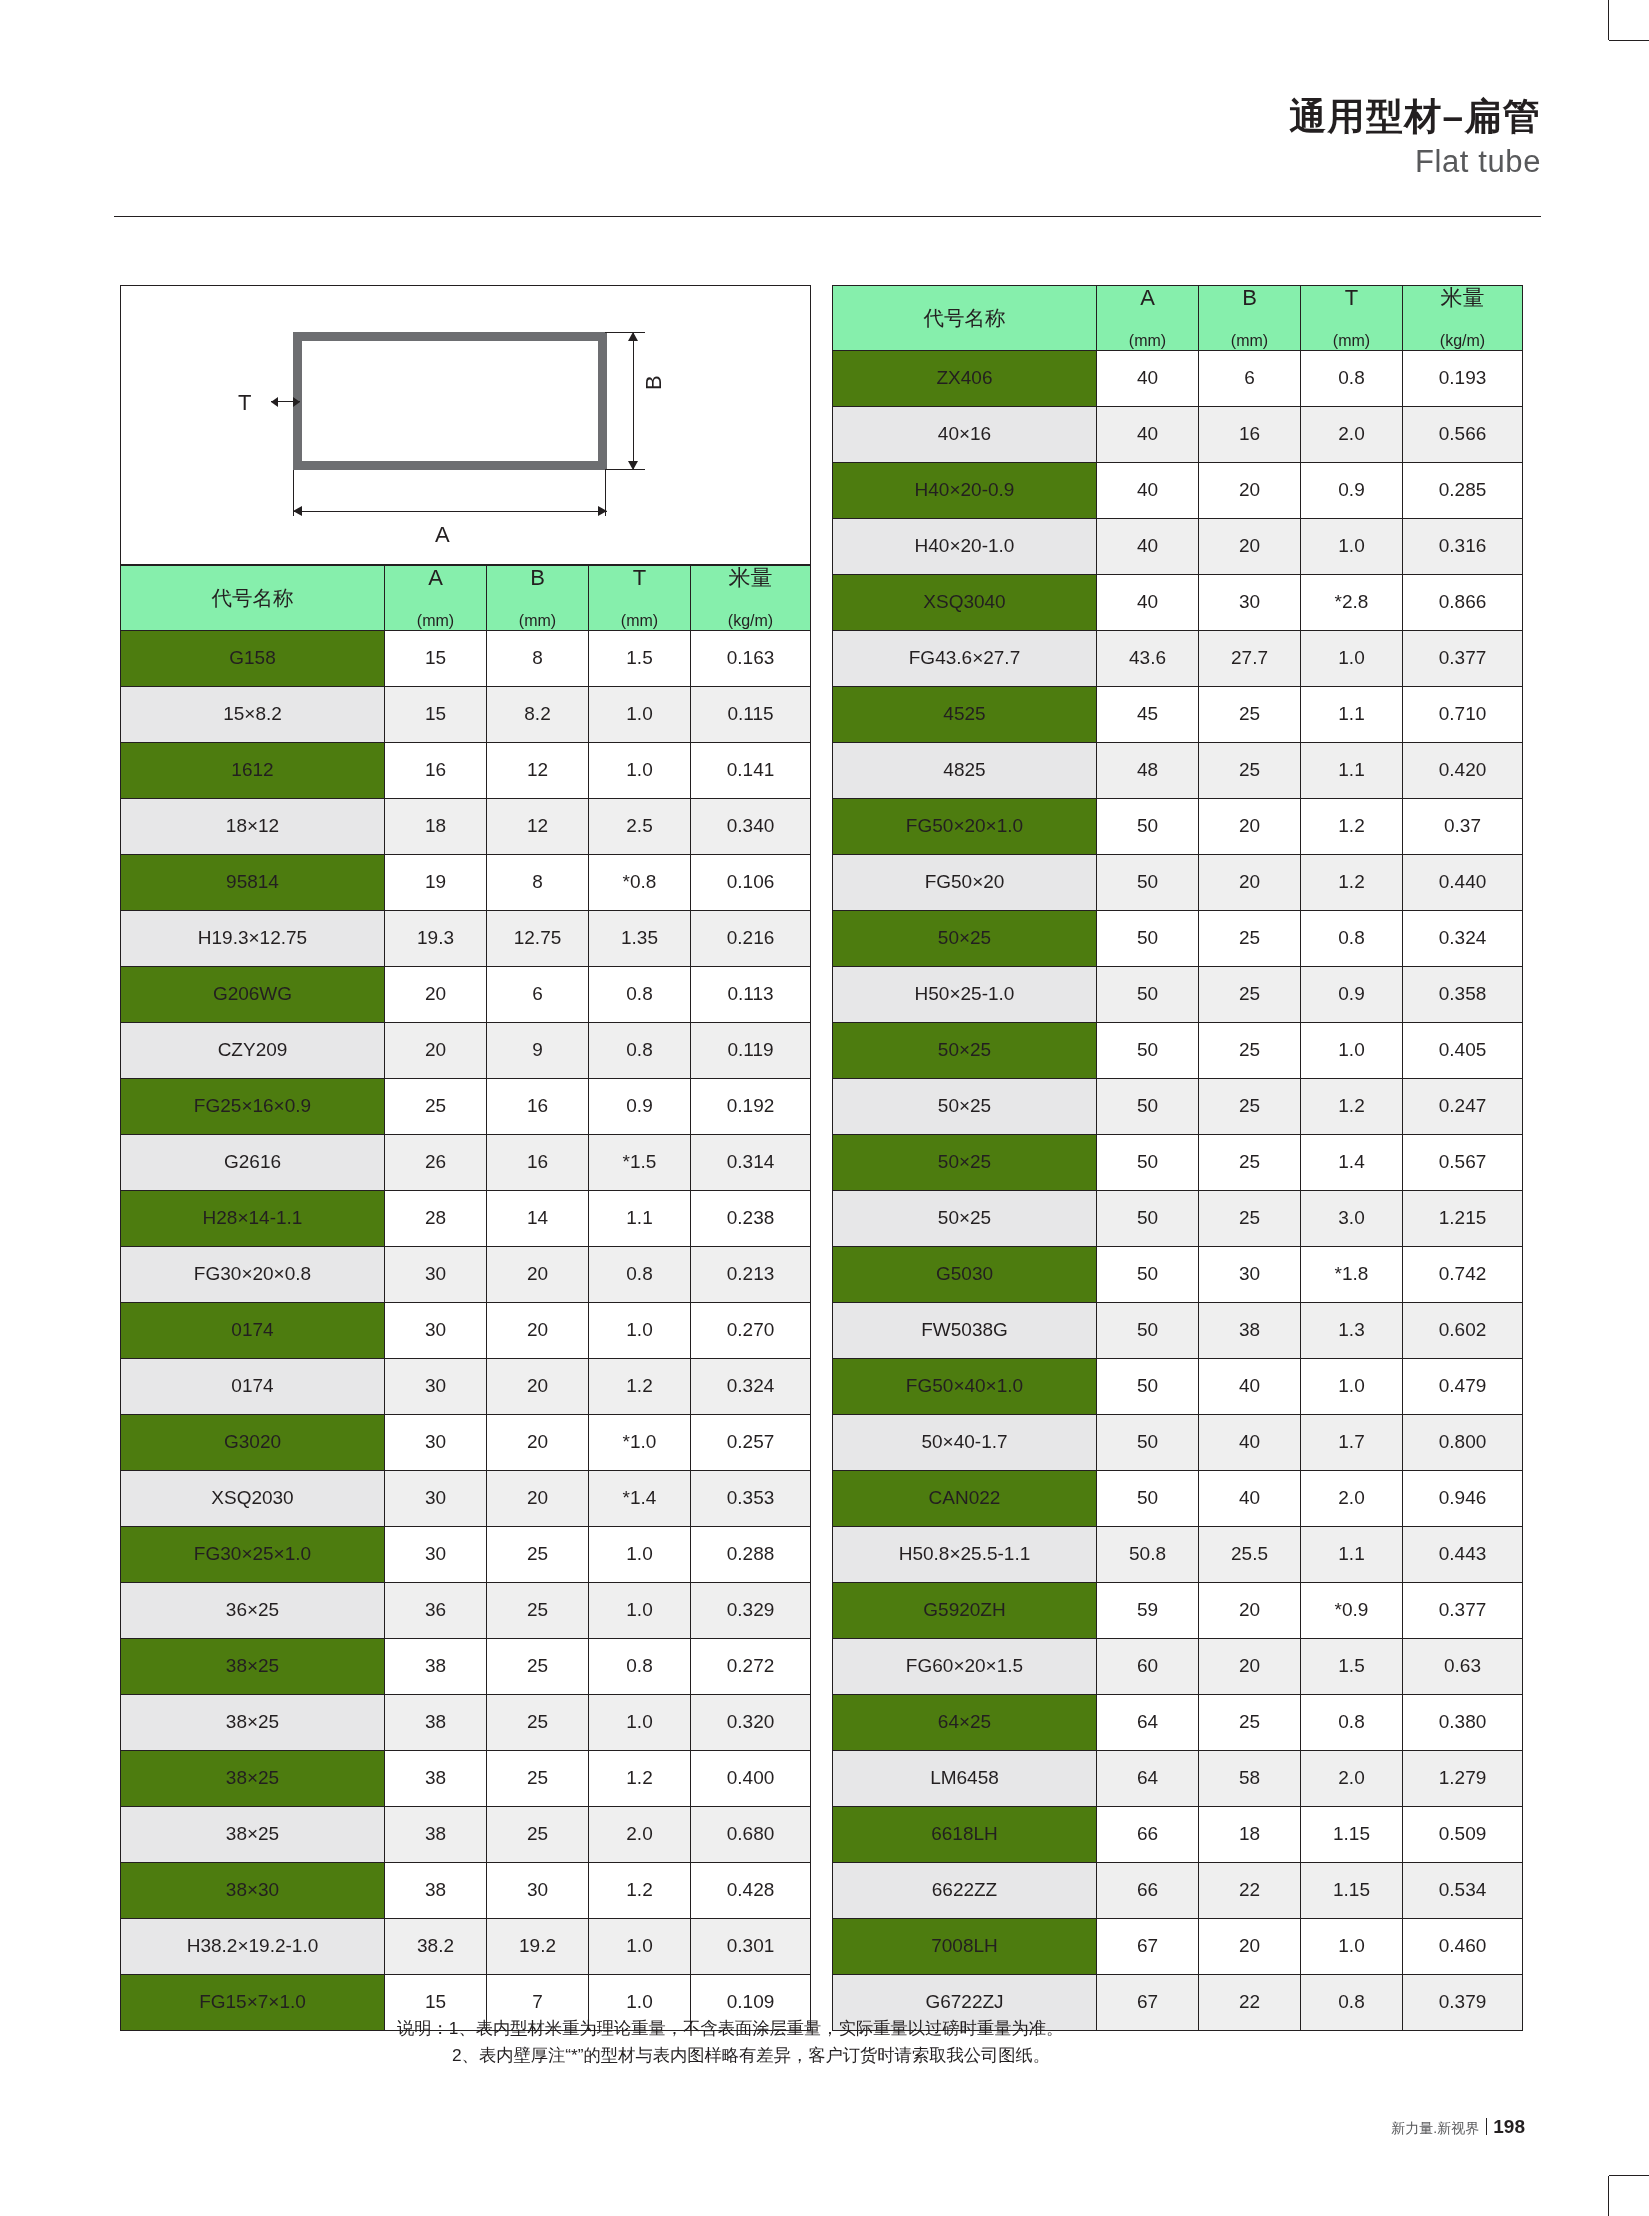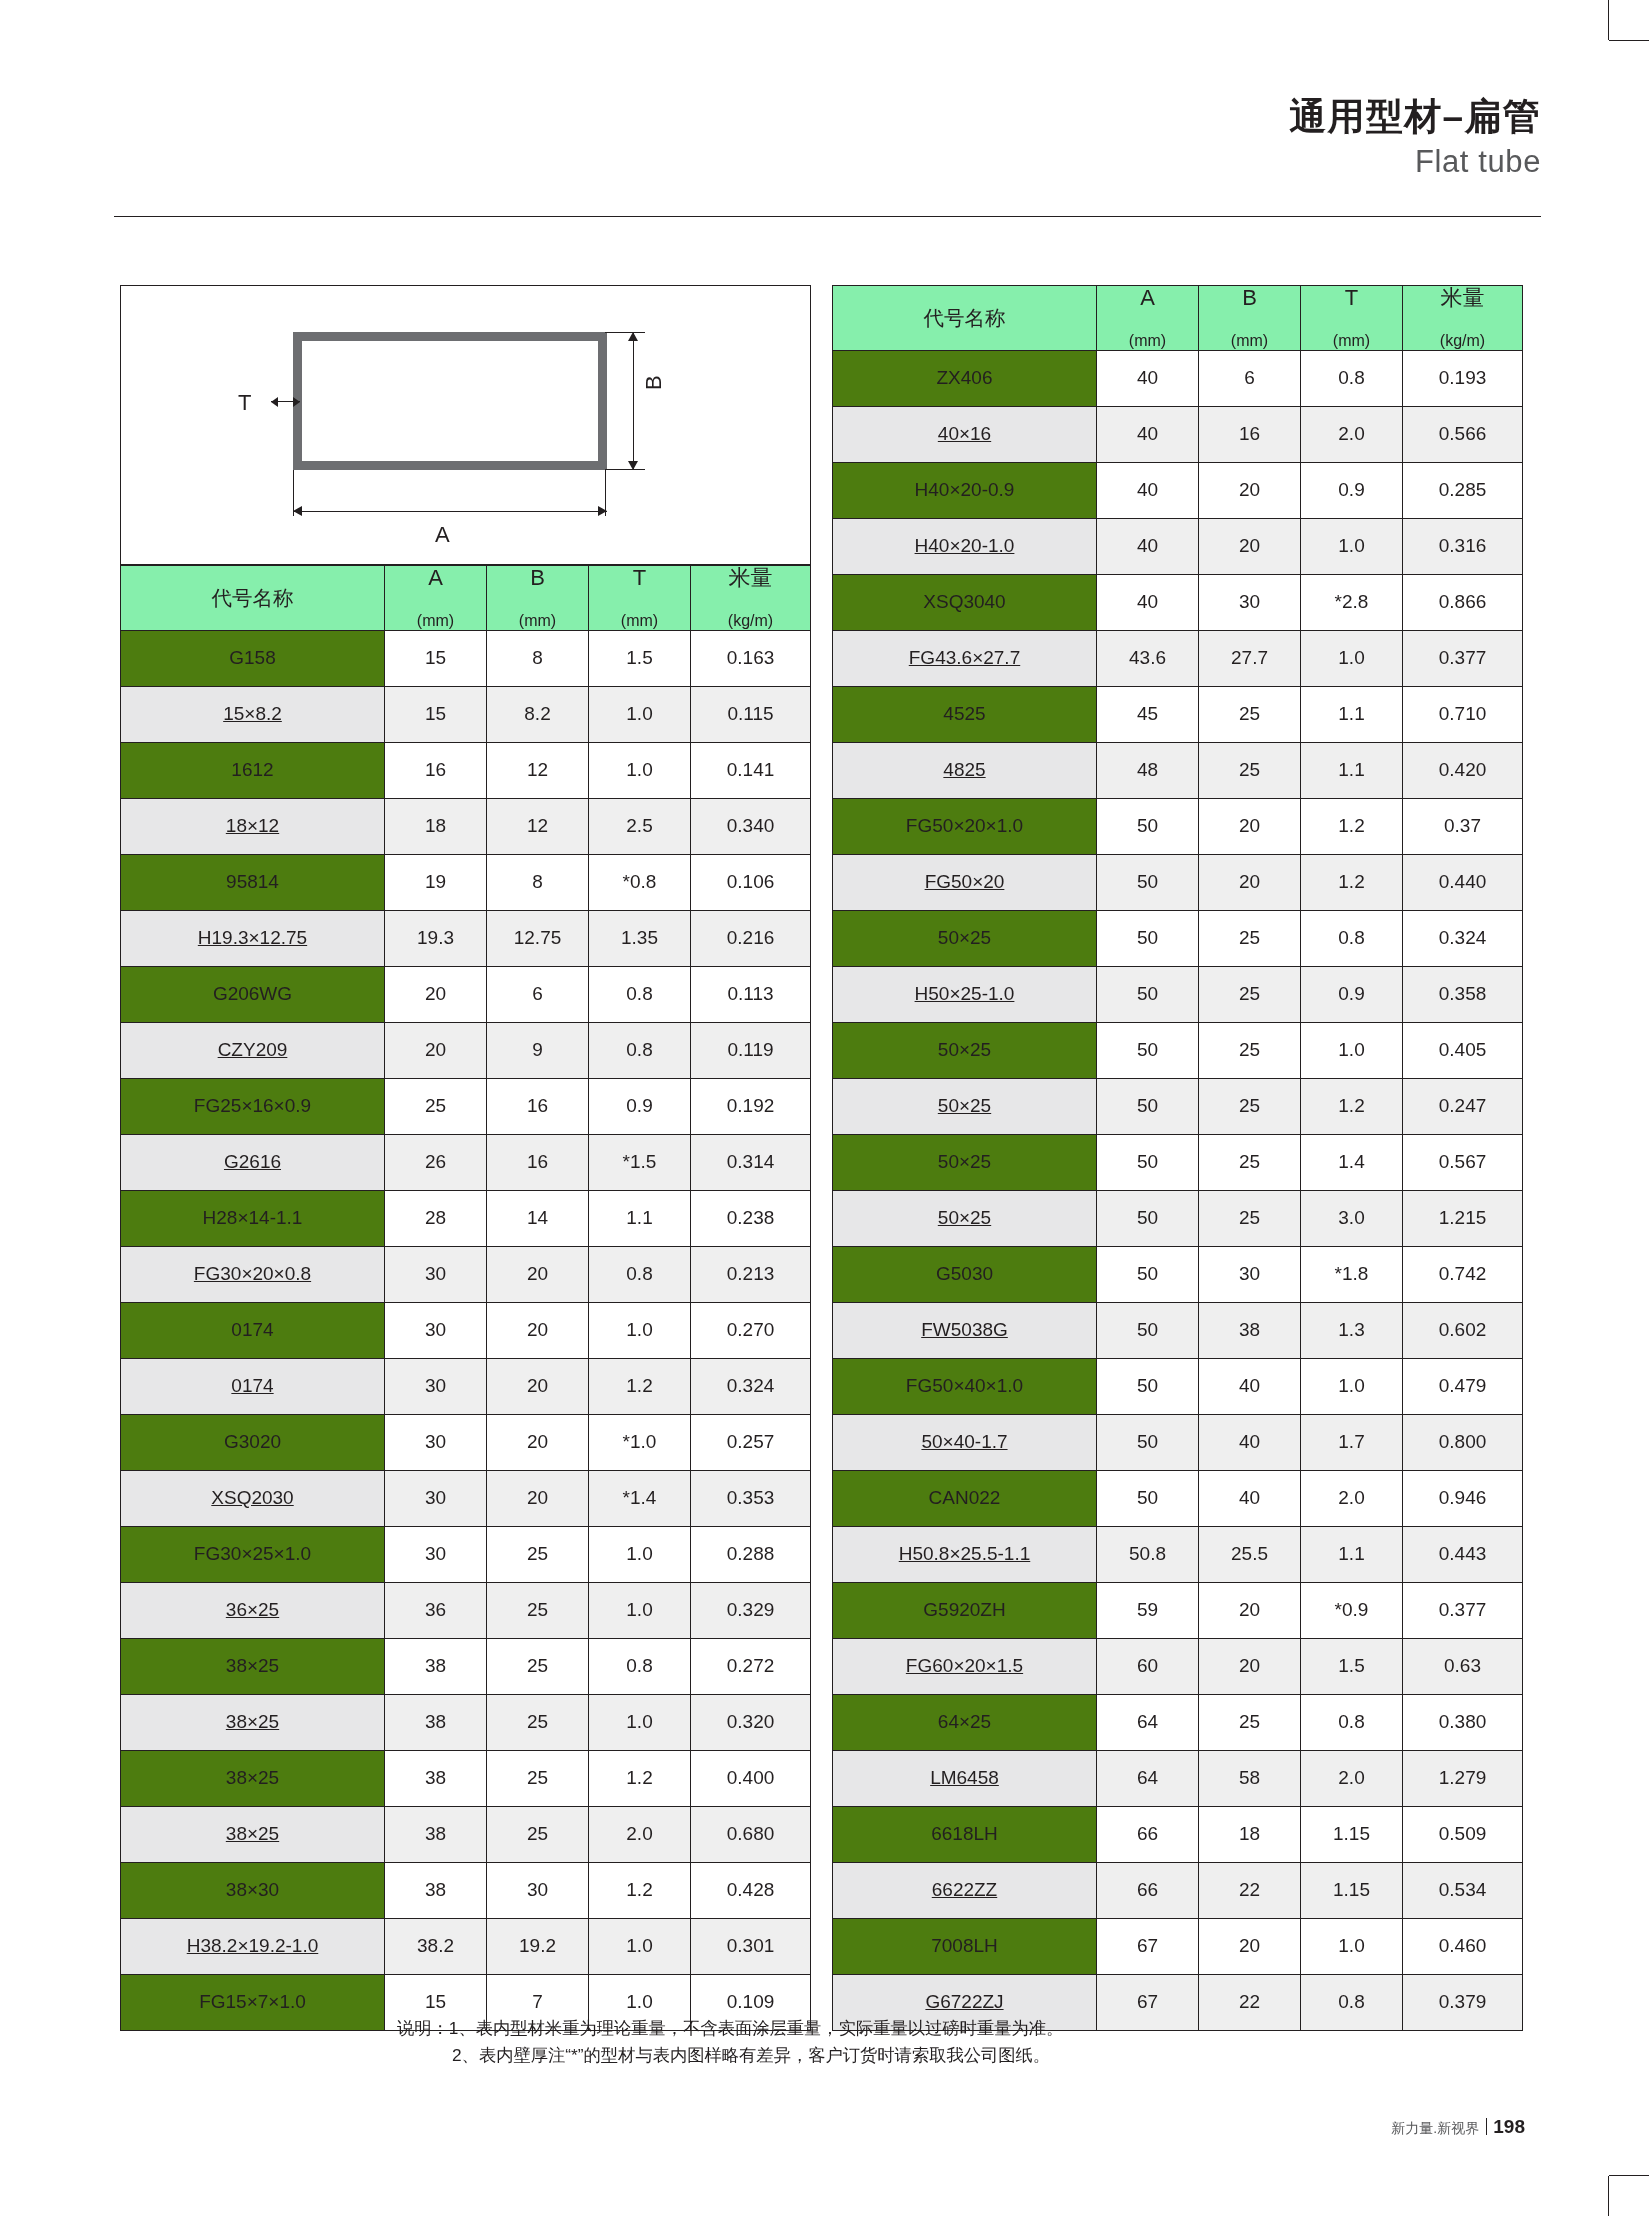--- a/index.html
+++ b/index.html
@@ -269,21 +269,21 @@
   .hname {
     font-size: 20.5px;
   }
   col.c-name { width: 264px; }
   col.c-a { width: 102px; }
   col.c-b { width: 102px; }
   col.c-t { width: 102px; }
   col.c-w { width: 120px; }
 
   td.name-cream { background: #4d7c0f; }
-  td.name-gray  { background: #e7e7e8; text-decoration: underline; }
+  td.name-gray  { background: #e7e7e8; }
   td.val-white  { background: #ffffff; }
   td.val-gray   { background: #efefef; }
 
   
   .notes {
     position: absolute;
     top: 2015px;
     left: 397px;
     font-size: 17.3px;
     line-height: 1.55;

